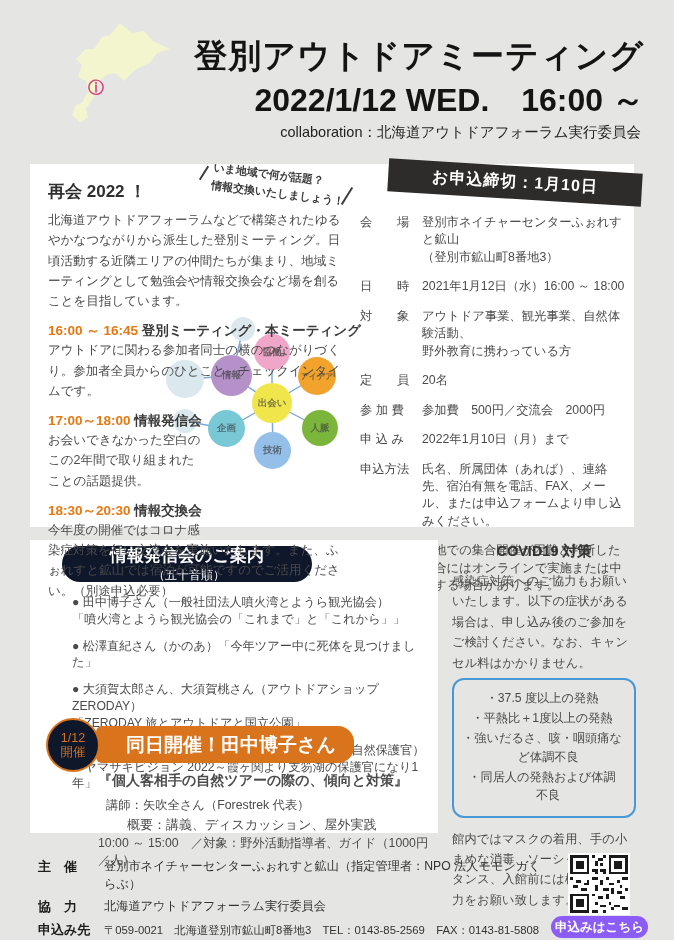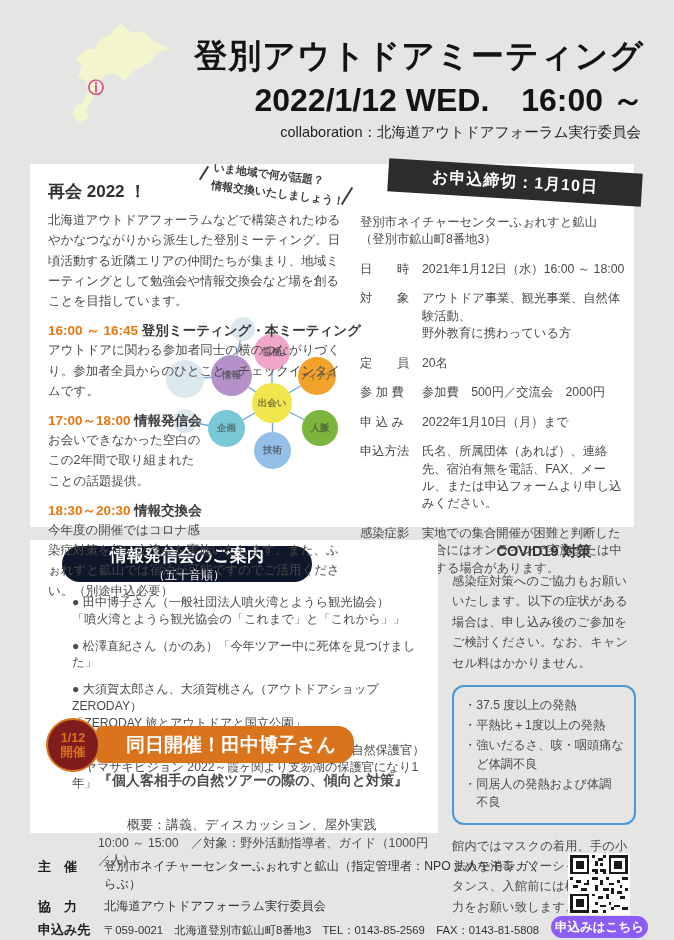--- a/index.html
+++ b/index.html
@@ -49,35 +49,35 @@
   .sl2{left:346px;top:186px;height:20px;transform:rotate(32deg);}
 
   
   .panel2{position:absolute;left:30px;top:540px;width:408px;height:293px;background:#fff;}
   .banner1{position:absolute;left:32px;top:6px;width:250px;height:36px;border-radius:20px;
     color:#fff;display:flex;align-items:center;justify-content:center;font-size:17px;font-weight:bold;}
   .banner1 .sub{font-size:12px;font-weight:normal;margin-left:4px;}
   .presenters{position:absolute;left:42px;top:54px;width:358px;font-size:12.2px;line-height:1.38;}
   .pitem{margin-bottom:10px;}
   .p2:empty{display:none;}
-  .badge{position:absolute;left:16px;top:178px;width:50px;height:50px;border-radius:50%;background:#7f1d1d;
-    display:flex;align-items:center;justify-content:center;font-size:12.5px;font-weight:bold;
+  .badge{position:absolute;left:16px;top:178px;width:50px;height:50px;border-radius:50%;background:#0f172a;
+    display:flex;align-items:center;justify-content:center;font-size:12.5px;font-weight:normal;
     text-align:center;white-space:pre-line;line-height:1.15;z-index:2;border:2px solid;}
   .banner2{position:absolute;left:66px;top:186px;width:258px;height:37px;border-radius:6px 16px 16px 6px;
     color:#fff;font-size:19px;font-weight:bold;display:flex;align-items:center;padding-left:30px;box-sizing:border-box;}
   .lt{position:absolute;left:68px;top:232px;font-size:14px;font-weight:bold;color:#4c4c4c;}
   .li1{position:absolute;left:76px;top:257px;font-size:12.3px;}
   .li2{position:absolute;left:76px;top:276px;font-size:13px;margin-left:21px;}
   .li3{position:absolute;left:68px;top:295px;font-size:12.3px;}
 
   
   .covid{position:absolute;left:452px;top:542px;width:184px;}
   .ch{text-align:center;font-size:14.5px;font-weight:bold;color:#333;margin:0 0 10px;}
   .cb{font-size:12.2px;line-height:1.67;letter-spacing:.2px;white-space:pre-line;}
-  .cbox{margin-top:12px;border:2px solid;border-radius:12px;padding:9px 6px 9px 10px;}
+  .cbox{margin-top:5px;border:2px solid;border-radius:12px;padding:9px 6px 9px 2px;text-align:center;}
   .cbox div{font-size:12.2px;line-height:1.5;white-space:pre-line;margin-bottom:2px;}
   .cfoot{margin-top:11px;font-size:12.2px;line-height:1.67;letter-spacing:.2px;white-space:pre-line;}
 
   
   .footer{position:absolute;left:38px;top:858px;width:510px;}
   .frow{display:flex;margin-bottom:5px;}
   .flbl{width:66px;flex:none;font-size:13px;font-weight:bold;color:#1e1e1e;}
   .fval{flex:1;font-size:12.2px;color:#333;line-height:1.45;white-space:pre-line;}
   .fval.small{font-size:11.3px;line-height:1.75;}
   .qr{position:absolute;left:568px;top:853px;width:62px;height:62px;background:#fff;padding:2px;box-sizing:border-box;}
@@ -145,20 +145,21 @@
 
       <div class="sblock">
         <div class="shead"><span class="stime" style="color: rgb(232, 119, 17);">18:30～20:30</span>
           <span class="stitle">情報交換会</span></div>
         <div class="body13">今年度の開催ではコロナ感染症対策を行い交流会を実施いたします。また、ふぉれすと鉱山では宿泊が可能ですのでご活用ください。（別途申込必要）</div>
       </div>
     </div>
 
     <div class="rightcol">
       <div class="drow">
+        <div class="dlbl">会　　場</div>
         <div class="dval">登別市ネイチャーセンターふぉれすと鉱山
 （登別市鉱山町8番地3）</div>
         </div>
       <div class="drow">
         <div class="dlbl">日　　時</div>
         <div class="dval">2021年1月12日（水）16:00 ～ 18:00</div>
         </div>
       <div class="drow">
         <div class="dlbl">対　　象</div>
         <div class="dval">アウトドア事業、観光事業、自然体験活動、
@@ -216,20 +217,21 @@
       <div class="pitem">
         <div>● 山﨑大輔さん（支笏洞爺自然保護官事務所支笏湖自然保護官）</div>
         <div class="p2">「ヤマサキビジョン 2022～霞ヶ関より支笏湖の保護官になり1年」</div>
         </div>
     </div>
 
     <div class="badge" style="color: rgb(217, 115, 28); border-color: rgb(217, 115, 28);">1/12
 開催</div>
     <div class="banner2" style="background: rgb(217, 115, 28);">同日開催！田中博子さん</div>
     <div class="lt">『個人客相手の自然ツアーの際の、傾向と対策』</div>
+    <div class="li1">講師：矢吹全さん（Forestrek 代表）</div>
     <div class="li2">概要：講義、ディスカッション、屋外実践</div>
     <div class="li3">10:00 ～ 15:00　／対象：野外活動指導者、ガイド（1000円／人）</div>
   </div>
 
   <div class="covid">
     <div class="ch">COVID19 対策</div>
     <div class="cb">感染症対策へのご協力もお願いいたします。以下の症状がある場合は、申し込み後のご参加をご検討ください。なお、キャンセル料はかかりません。</div>
     <div class="cbox" style="border-color: rgb(74, 151, 214);">
       <div>・37.5 度以上の発熱</div>
       <div>・平熱比＋1度以上の発熱</div>

